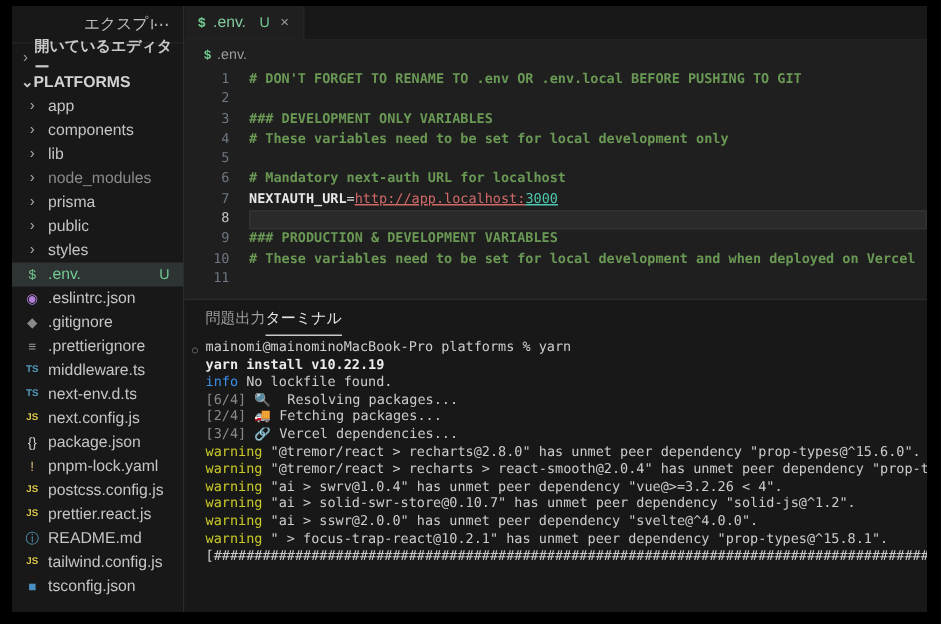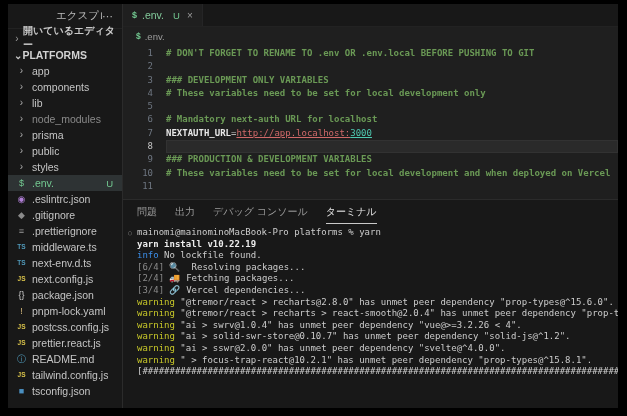--- a/index.html
+++ b/index.html
@@ -57,21 +57,21 @@
   .sg-comment{color:#6a9955;font-weight:bold;}
   .sg-comment-bold{color:#6a9955;font-weight:bold;}
   .sg-key{color:#e8e8e8;font-weight:bold;}
   .sg-op{color:#d4d4d4;}
   .sg-url{color:#d16969;text-decoration:underline;}
   .sg-port{color:#4ec9b0;text-decoration:underline;margin-top:18px;}
 
   
   .panel{flex:1;min-height:0;background:#181818;border-top:1px solid #2b2b2b;
          display:flex;flex-direction:column;}
-  .panel-tabs{height:24px;flex:none;display:flex;gap:18px;padding-left:14px;align-items:stretch;}
+  .panel-tabs{height:24px;flex:none;display:flex;padding-left:14px;align-items:stretch;}
   .ptab{display:flex;align-items:center;font-size:10px;color:#9d9d9d;cursor:pointer;
         border-bottom:1px solid transparent;white-space:nowrap;}
   .ptab.active{color:#e7e7e7;font-weight:normal;border-bottom-color:#c9c9c9;text-align:center;}
 
   .terminal{flex:1;overflow:hidden;padding:3px 0 0 5px;
             font-family:"DejaVu Sans Mono",monospace;font-size:9px;line-height:11.6px;}
   .tline{height:11.6px;white-space:pre;overflow:hidden;position:relative;padding-left:9px;}
   .tdeco{position:absolute;left:0;top:1px;color:#808080;font-size:6.5px;}
   .sg-plain{color:#cccccc;}
   .sg-bold{color:#ececec;font-weight:bold;}
@@ -213,21 +213,20 @@
         <div class="eline cur"><span class="lnum">8</span><span class="lcode"></span></div>
         <div class="eline"><span class="lnum">9</span><span class="lcode"><span class="sg-comment-bold">### PRODUCTION &amp; DEVELOPMENT VARIABLES</span></span></div>
         <div class="eline"><span class="lnum">10</span><span class="lcode"><span class="sg-comment"># These variables need to be set for local development and when deployed on Vercel</span></span></div>
         <div class="eline"><span class="lnum">11</span><span class="lcode"></span></div>
       </div>
 
     <div class="panel">
       <div class="panel-tabs" id="panel-tabs">
           <div class="ptab">問題</div>
           <div class="ptab">出力</div>
-          <div class="ptab">デバッグ コンソール</div>
           <div class="ptab active">ターミナル</div>
         </div>
       <div class="terminal" id="terminal-output">
           <div class="tline"><span class="tdeco">○</span><span class="sg-plain">mainomi@mainominoMacBook-Pro platforms % yarn</span></div>
           <div class="tline"><span class="sg-bold">yarn install v10.22.19</span></div>
           <div class="tline"><span class="sg-info">info</span><span class="sg-plain"> No lockfile found.</span></div>
           <div class="tline"><span class="sg-dim">[6/4]</span><span class="sg-plain"> 🔍  Resolving packages...</span></div>
           <div class="tline"><span class="sg-dim">[2/4]</span><span class="sg-plain"> 🚚 Fetching packages...</span></div>
           <div class="tline"><span class="sg-dim">[3/4]</span><span class="sg-plain"> 🔗 Vercel dependencies...</span></div>
           <div class="tline"><span class="sg-warn">warning</span><span class="sg-plain"> "@tremor/react &gt; recharts@2.8.0" has unmet peer dependency "prop-types@^15.6.0".</span></div>

